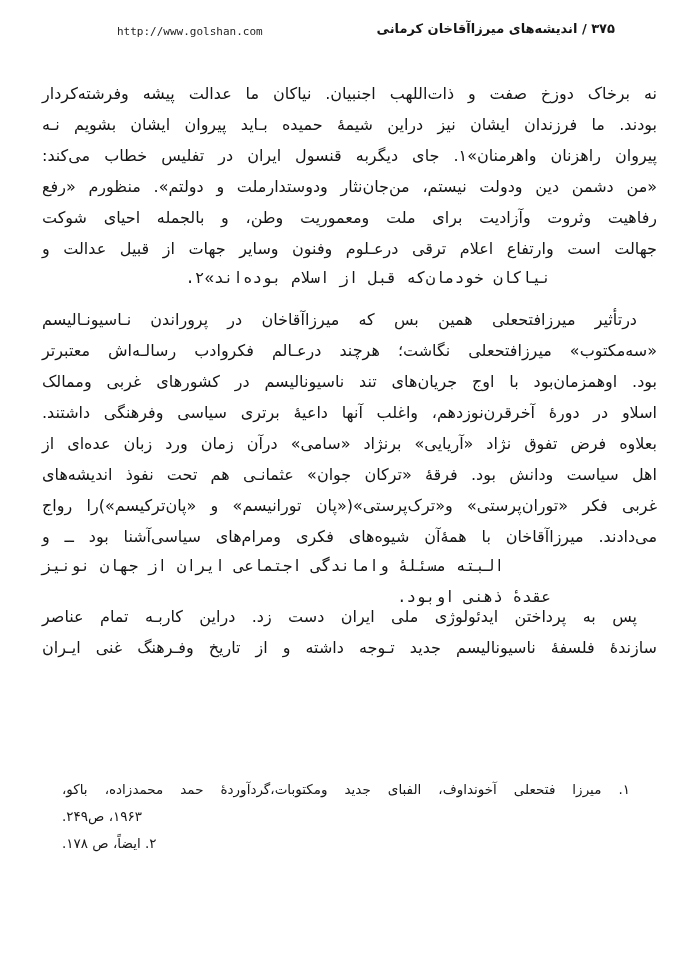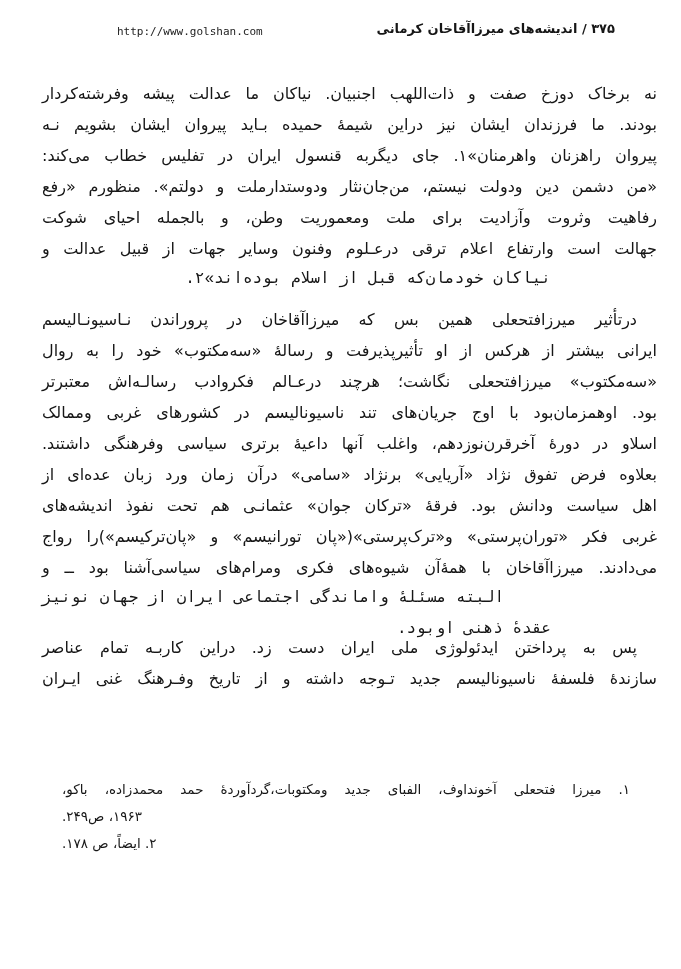--- a/index.html
+++ b/index.html
@@ -74,21 +74,20 @@
         <div class="tline">نه برخاک دوزخ صفت و ذات‌اللهب اجنبیان. نیاکان ما عدالت پیشه وفرشته‌کردار</div>
         <div class="tline">بودند. ما فرزندان ایشان نیز دراین شیمهٔ حمیده بـاید پیروان ایشان بشویم نـه</div>
         <div class="tline">پیروان راهزنان واهرمنان»۱. جای دیگربه قنسول ایران در تفلیس خطاب می‌کند:</div>
         <div class="tline">«من دشمن دین ودولت نیستم، من‌جان‌نثار ودوستدارملت و دولتم». منظورم «رفع</div>
         <div class="tline">رفاهیت وثروت وآزادیت برای ملت ومعموریت وطن، و بالجمله احیای شوکت</div>
         <div class="tline">جهالت است وارتفاع اعلام ترقی درعـلوم وفنون وسایر جهات از قبیل عدالت و</div>
         <div class="tline plast">نیاکان خودمان‌که قبل از اسلام بوده‌اند»۲.</div>
       </div>
       <div class="para indent">
         <div class="tline">درتأثیر میرزافتحعلی همین بس که میرزاآقاخان در پروراندن نـاسیونـالیسم</div>
-        <div class="tline">ایرانی بیشتر از هرکس از او تأثیرپذیرفت و رسالهٔ «سه‌مکتوب» خود را به روال</div>
         <div class="tline">«سه‌مکتوب» میرزافتحعلی نگاشت؛ هرچند درعـالم فکروادب رسالـه‌اش معتبرتر</div>
         <div class="tline">بود. اوهمزمان‌بود با اوج جریان‌های تند ناسیونالیسم در کشورهای غربی وممالک</div>
         <div class="tline">اسلاو در دورهٔ آخرقرن‌نوزدهم، واغلب آنها داعیهٔ برتری سیاسی وفرهنگی داشتند.</div>
         <div class="tline">بعلاوه فرض تفوق نژاد «آریایی» برنژاد «سامی» درآن زمان ورد زبان عده‌ای از</div>
         <div class="tline">اهل سیاست ودانش بود. فرقهٔ «ترکان جوان» عثمانـی هم تحت نفوذ اندیشه‌های</div>
         <div class="tline">غربی فکر «توران‌پرستی» و«ترک‌پرستی»(«پان تورانیسم» و «پان‌ترکیسم»)را رواج</div>
         <div class="tline">می‌دادند. میرزاآقاخان با همهٔ‌آن شیوه‌های فکری ومرام‌های سیاسی‌آشنا بود ــ و</div>
         <div class="tline plast">البته مسئلهٔ واماندگی اجتماعی ایران از جهان نونیز عقدهٔ ذهنی اوبود.</div>
       </div>
       <div class="para indent">

